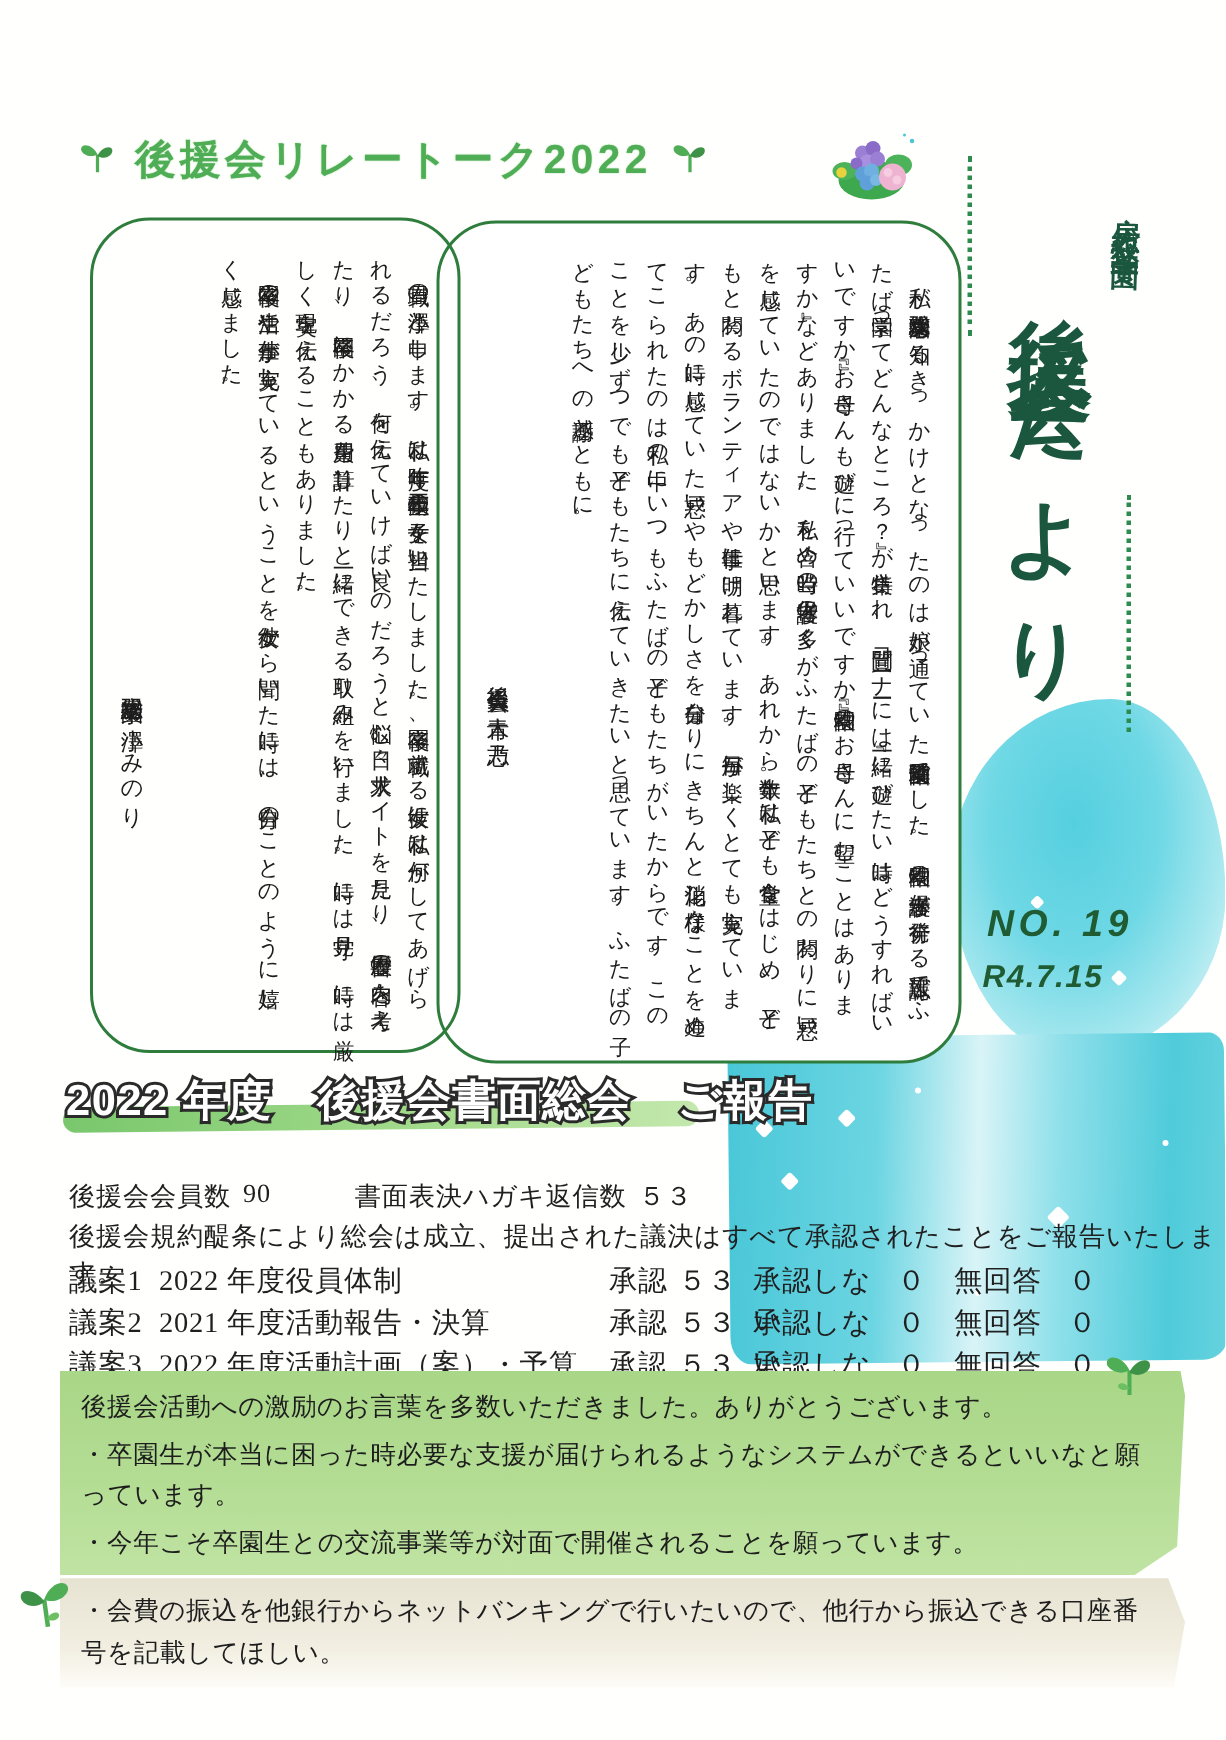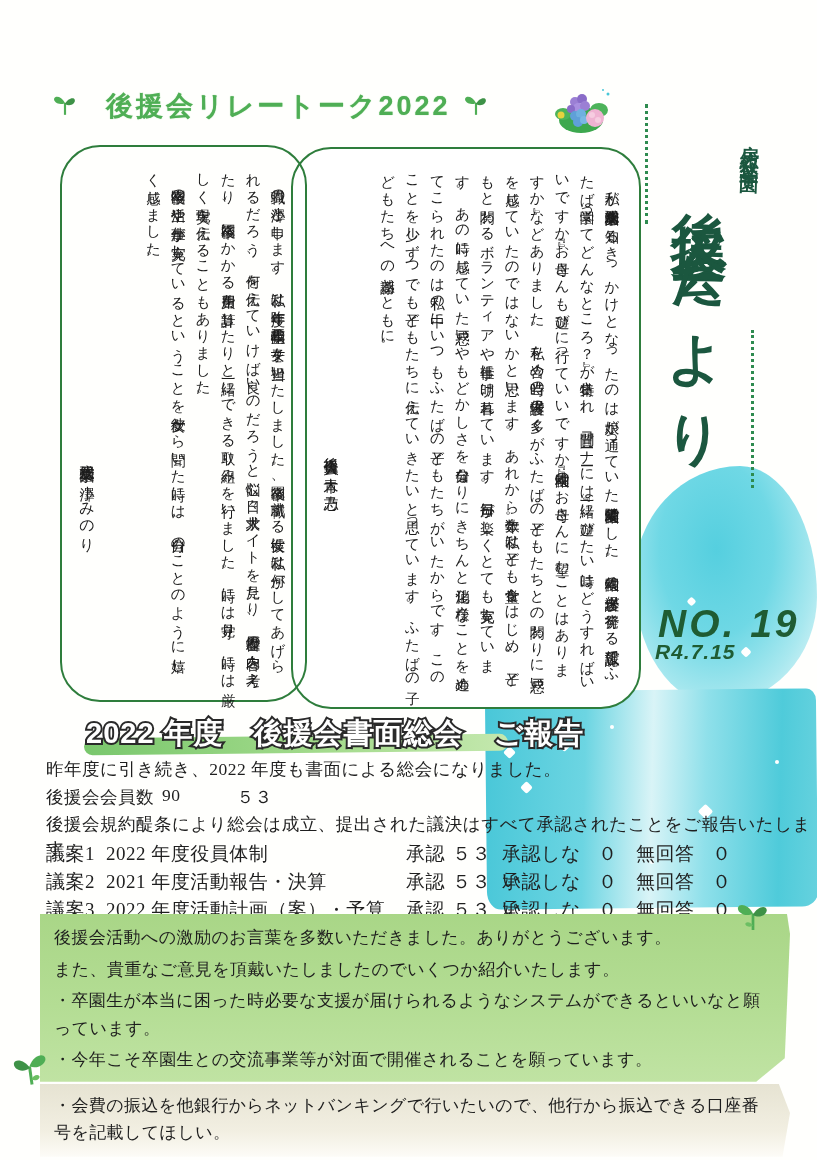--- a/index.html
+++ b/index.html
@@ -26,21 +26,20 @@
   .sparkle{position:absolute;background:#ffffff;width:9px;height:9px;transform:rotate(45deg);border-radius:2px;z-index:1;}
   .dot{position:absolute;background:#ffffff;width:4px;height:4px;border-radius:50%;z-index:1;}
   
   .relay-header{
     position:absolute;left:52px;top:88px;display:flex;align-items:center;gap:12px;z-index:2;
   }
   .relay-title{
     font-family:"Liberation Sans",sans-serif;font-weight:700;
     font-size:27px;color:#4fae55;letter-spacing:3px;
     text-shadow:0 0 1px #7fc97f;
-    margin-left:16px;
   }
   .sprout{display:inline-block;}
   
   .masthead-school{
     position:absolute;left:737px;top:130px;z-index:2;
     writing-mode:vertical-rl;text-orientation:upright;
     font-weight:700;font-size:19px;letter-spacing:6px;color:#1b573f;
     transform:rotate(2deg);
   }
   .masthead-title{
@@ -48,21 +47,21 @@
     writing-mode:vertical-rl;text-orientation:upright;
     font-weight:700;font-size:56px;letter-spacing:16px;color:#1b573f;
     transform:rotate(1.5deg);
   }
   .dotted-line{position:absolute;border-left:3px dotted #2e8b4f;width:0;z-index:1;}
   .dotted-a{left:645px;top:104px;height:120px;}
   .dotted-b{left:751px;top:330px;height:158px;}
   .issue-no{
     position:absolute;left:658px;top:602px;z-index:2;
     font-family:"Liberation Sans",sans-serif;font-weight:700;font-style:italic;
-    font-size:39px;color:#1f5c33;letter-spacing:3px;
+    font-size:25px;color:#1f5c33;letter-spacing:3px;
   }
   .issue-date{
     position:absolute;left:655px;top:640px;z-index:2;
     font-family:"Liberation Sans",sans-serif;font-weight:700;font-style:italic;
     font-size:21px;color:#1f5c33;letter-spacing:1px;
   }
   
   .talk-box{
     position:absolute;z-index:2;background:rgba(255,255,255,0.0);
     border:2.5px solid #2e7d3c;border-radius:40px;
@@ -75,21 +74,21 @@
     white-space:pre-line;
     font-size:14.5px;line-height:1.72;letter-spacing:0.6px;color:#1c1c1c;
   }
   .v-sign{
     position:absolute;writing-mode:vertical-rl;text-orientation:mixed;
     font-size:15px;letter-spacing:1px;color:#1c1c1c;
   }
   .sign-left{left:15px;top:305px;}
   .sign-right{left:28px;top:296px;}
   
-  .report-heading-wrap{position:absolute;left:44px;top:714px;z-index:2;margin-left:42px;}
+  .report-heading-wrap{position:absolute;left:44px;top:714px;z-index:2;}
   .report-swash{
     position:absolute;left:-2px;top:22px;width:424px;height:17px;
     background:linear-gradient(90deg,#79c76c,#a6dc8e 60%,#c4e8ae);
     border-radius:9px;transform:rotate(-0.6deg);z-index:-1;
   }
   .report-heading{
     font-family:"Liberation Sans",sans-serif;font-weight:700;
     font-size:29px;letter-spacing:1px;color:#ffffff;
     -webkit-text-stroke:4px #2a2a2a;paint-order:stroke fill;
     text-shadow:1px 1px 0 #2a2a2a;
@@ -198,25 +197,25 @@
   <div class="talk-box box-left">
     <div class="v-body" style="height:520px;">　職員の小澤と申します。私は昨年度、高校三年生の女子を担当いたしました。卒園後、就職する彼女に私は何がしてあげられるだろう、何を伝えていけば良いのだろうと悩む日々。求人サイトを見たり、履歴書の内容を考えたり、卒園後にかかる費用を計算したりと一緒にできる取り組みを行いました。時には見守り、時には厳しく現実を伝えることもありました。
 　卒園後の生活や仕事が充実しているということを彼女から聞いた時には、自分のことのように嬉しく感じました。</div>
     <div class="v-sign sign-left">房総双葉学園　小澤　みのり</div>
   </div>
 
   <div class="report-heading-wrap">
     <div class="report-swash"></div>
     <div class="report-heading">2022 年度　後援会書面総会　ご報告</div>
   </div>
-  <div class="report-line line-intro">昨年度に引き続き、2022 年度も書面による総会になりました。</div>
   <div class="report-line line-members">
     <span>後援会会員数</span>
     <span>90</span>
     <span class="gap"></span>
+    <span>書面表決ハガキ返信数</span>
     <span>５３</span>
   </div>
   <div class="report-line line-note">後援会規約醍条により総会は成立、提出された議決はすべて承認されたことをご報告いたします。</div>
 
   <div class="vote-row row-0">
     <span>議案1</span>
     <span>2022 年度役員体制</span>
     <span>承認</span>
     <span>５３</span>
     <span>承認しない</span>
@@ -241,21 +240,20 @@
     <span>５３</span>
     <span>承認しない</span>
     <span>０</span>
     <span>無回答</span>
     <span>０</span>
   </div>
 
   <div class="feedback">
     <div class="feedback-green">
       <p>後援会活動への激励のお言葉を多数いただきました。ありがとうございます。</p>
-      <p>また、貴重なご意見を頂戴いたしましたのでいくつか紹介いたします。</p>
       <p>・卒園生が本当に困った時必要な支援が届けられるようなシステムができるといいなと願っています。</p>
       <p>・今年こそ卒園生との交流事業等が対面で開催されることを願っています。</p>
     </div>
     <div class="feedback-pale">
       <p>・会費の振込を他銀行からネットバンキングで行いたいので、他行から振込できる口座番号を記載してほしい。</p>
     </div>
   </div>
 
   <span class="icon-abs sprout-right">
     <svg width="36" height="36" viewBox="0 0 24 24">

